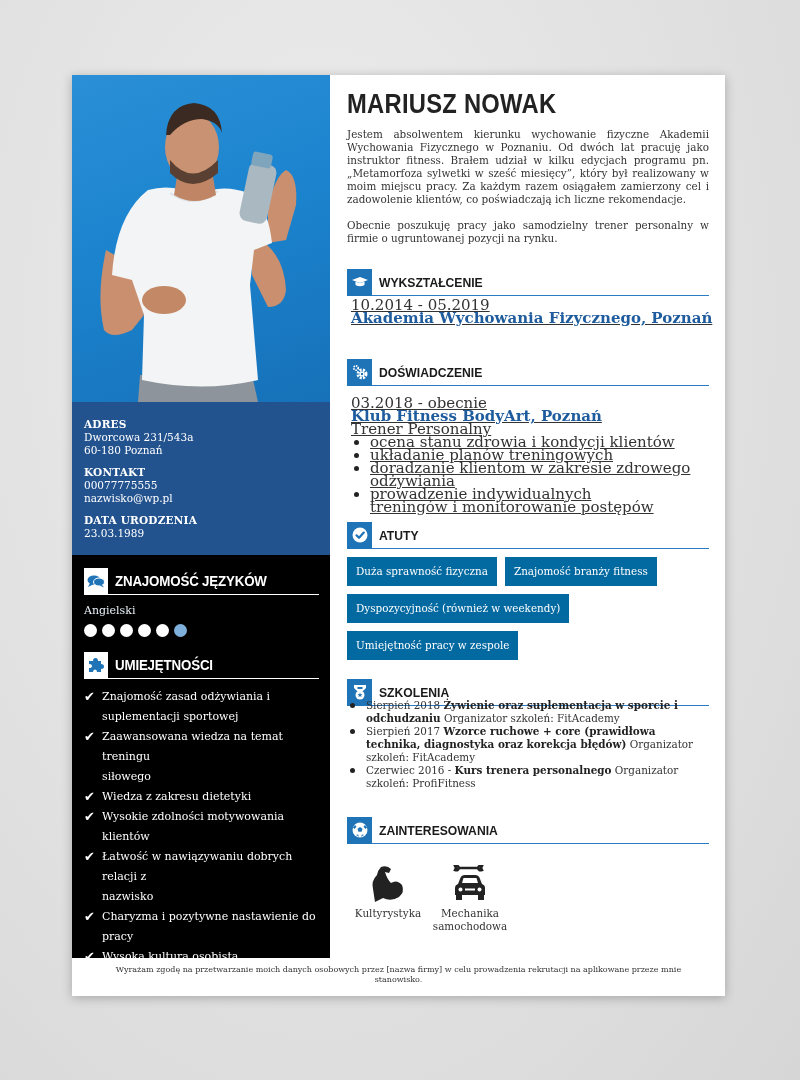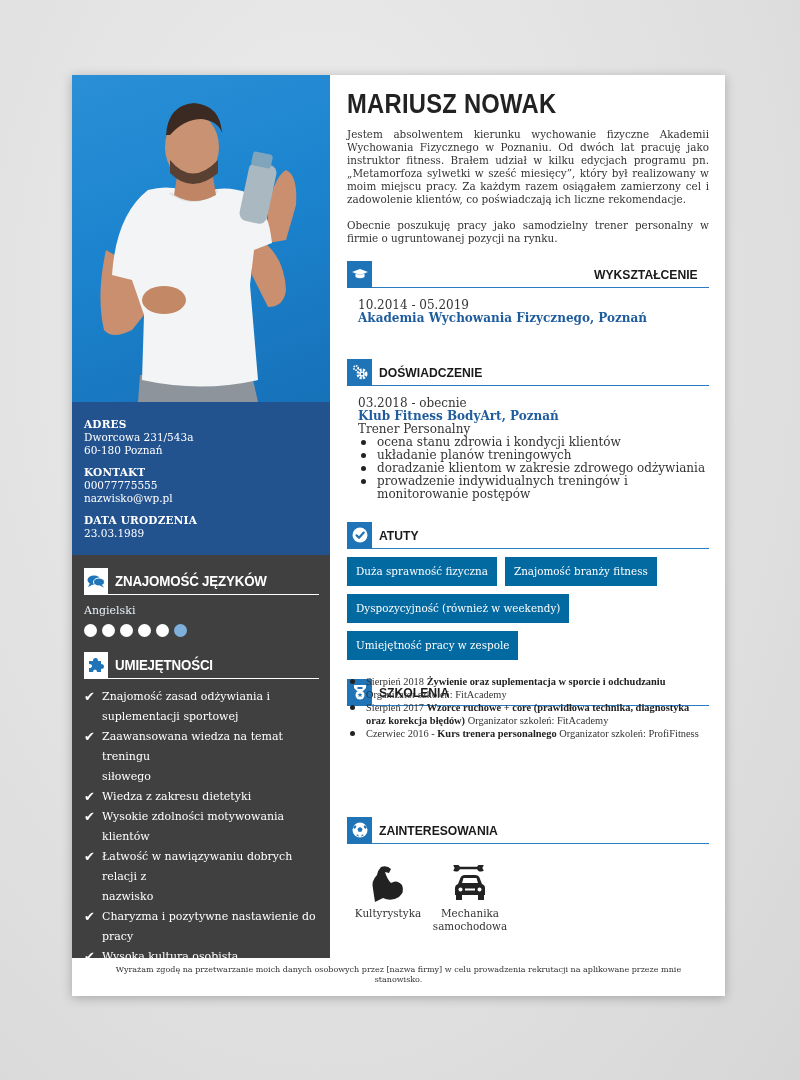--- a/index.html
+++ b/index.html
@@ -11,21 +11,21 @@
     position: relative;
   }
   .page {
     position: absolute; left: 72px; top: 75px; width: 653px; height: 921px;
     background: #ffffff;
     box-shadow: 0 2px 10px rgba(0,0,0,0.25);
   }
   
   .left {
     position: absolute; left: 0; top: 0; width: 258px; height: 883px;
-    background: #404040;
+    background: #000000;
   }
   .photo {
     position: absolute; left: 0; top: 0; width: 258px; height: 327px;
     background: linear-gradient(160deg, #2a8fd6 0%, #1c84cf 45%, #1671b8 100%);
     overflow: hidden;
   }
   .photo svg { position: absolute; left: 0; top: 0; }
   .contact {
     position: absolute; left: 0; top: 327px; width: 258px; height: 153px;
     background: #23538f;
@@ -76,35 +76,35 @@
     display: flex; align-items: center;
   }
   .sec-head .ibox {
     width: 25px; height: 27px; background: #1f73b7;
     display: flex; align-items: center; justify-content: center; margin-right: 7px;
   }
   .sec-head .ttl {
     font-family: "Liberation Sans", sans-serif; font-weight: bold; font-size: 13.5px; color: #1a1a1a;
     transform: scaleX(0.9); transform-origin: left; white-space: nowrap;
   }
-  .entry { position: absolute; left: 11px; width: 362px; font-size: 12px; line-height: 13px; color: #333; }
+  .entry { position: absolute; left: 4px; width: 362px; font-size: 15px; line-height: 13px; color: #333; text-decoration: underline; }
   .entry .org { color: #1f5c9e; font-weight: bold; }
   .entry ul { list-style: none; margin-left: 0; }
   .entry ul li { position: relative; padding-left: 19px; }
   .entry ul li::before {
     content: ""; position: absolute; left: 3px; top: 4px; width: 5px; height: 5px;
     border-radius: 50%; background: #222;
   }
   .tags { position: absolute; left: 0; top: 482px; width: 362px; }
   .tag-row { display: flex; gap: 8px; margin-bottom: 8px; }
   .tag {
     background: #0369a1; color: #fff; font-size: 10.4px; padding: 7px 9px;
     white-space: nowrap; height: 29px; line-height: 15px;
   }
-  .train { position: absolute; left: 0; top: 600px; width: 362px; font-size: 10.4px; line-height: 13px; color: #333; list-style: none; font-family: Liberation Serif, serif; }
+  .train { position: absolute; left: 0; top: 624px; width: 362px; font-size: 10.4px; line-height: 13px; color: #333; list-style: none; }
   .train li { position: relative; padding-left: 19px; }
   .train li::before {
     content: ""; position: absolute; left: 3px; top: 4px; width: 5px; height: 5px;
     border-radius: 50%; background: #222;
   }
   .train b { color: #222; }
   .interests { position: absolute; left: 0; top: 782px; display: flex; }
   .int { width: 82px; text-align: center; font-size: 10.4px; line-height: 13px; color: #333; }
   .int .ic { height: 46px; display: flex; align-items: flex-end; justify-content: center; margin-bottom: 4px; }
   .footer {
@@ -244,21 +244,21 @@
     </ul>
   </div>
 
   <div class="right">
     <div class="name">MARIUSZ NOWAK</div>
     <div class="about">
       <p>Jestem absolwentem kierunku wychowanie fizyczne Akademii Wychowania Fizycznego w Poznaniu. Od dwóch lat pracuję jako instruktor fitness. Brałem udział w kilku edycjach programu pn. „Metamorfoza sylwetki w sześć miesięcy”, który był realizowany w moim miejscu pracy. Za każdym razem osiągałem zamierzony cel i zadowolenie klientów, co poświadczają ich liczne rekomendacje.</p>
       <p>Obecnie poszukuję pracy jako samodzielny trener personalny w firmie o ugruntowanej pozycji na rynku.</p>
     </div>
 
-    <div class="sec-head" style="top:186px;justify-content:space-between;">
+    <div class="sec-head" style="top:194px;">
       <div class="ibox">
         <svg width="16" height="12" viewBox="0 0 16 12">
           <path d="M0 4 L8 1 L16 4 L8 7 Z" fill="#fff"></path>
           <path d="M3.5 5.5 L3.5 9 Q8 11.5 12.5 9 L12.5 5.5 L8 7.2 Z" fill="#fff"></path>
         </svg>
       </div>
       <span class="ttl">WYKSZTAŁCENIE</span>
     </div>
     <div class="entry" style="top:224px;">
       <div>10.2014 - 05.2019</div>

